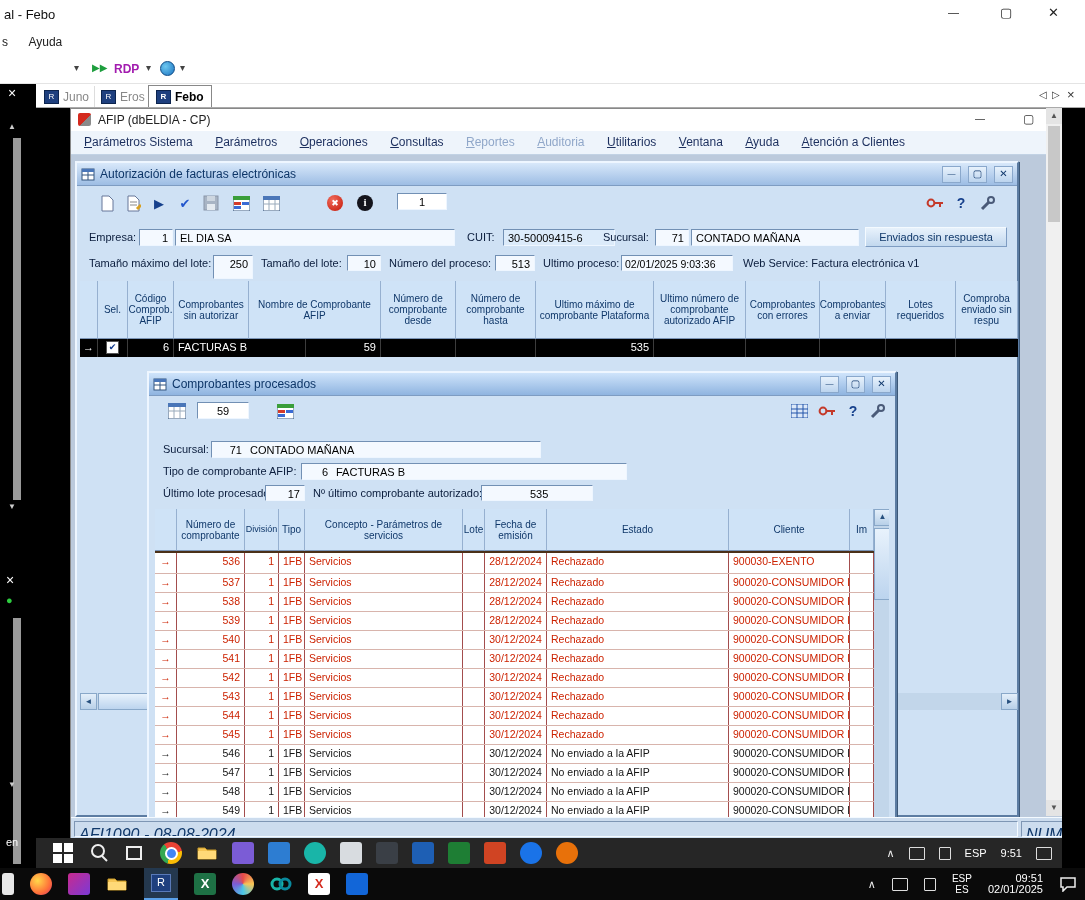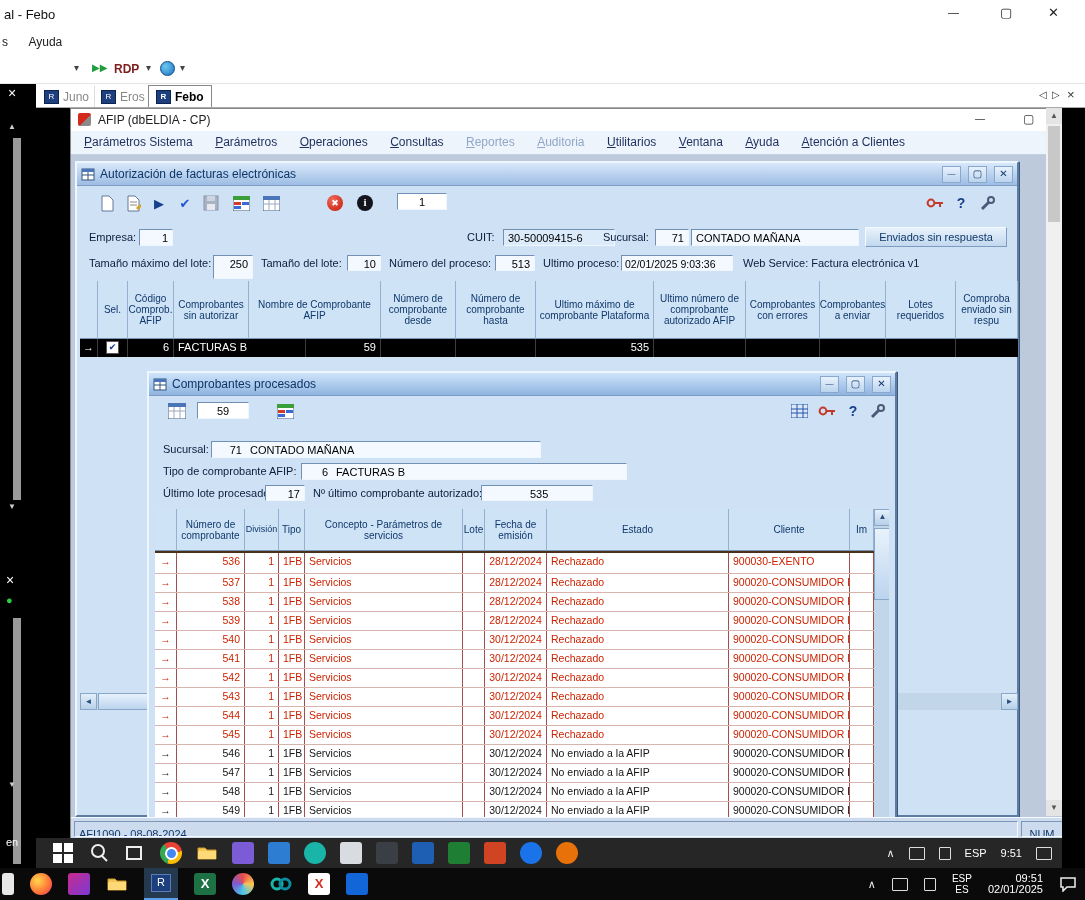--- a/index.html
+++ b/index.html
@@ -31,21 +31,21 @@
   
   .ac0{width:18px}.ac1{width:30px}.ac2{width:46px}.ac3{width:132px}.ac4{width:75px}.ac5{width:75px}.ac6{width:80px}.ac7{width:118px}.ac8{width:92px}.ac9{width:74px}.ac10{width:66px}.ac11{width:70px}.ac12{width:62px}
   
   .pc0{width:22px}.pc1{width:68px}.pc2{width:34px}.pc3{width:26px}.pc4{width:158px}.pc5{width:22px}.pc6{width:62px}.pc7{width:182px}.pc8{width:121px}.pc9{width:24px}
   .brow{display:flex;height:18px;line-height:17px;font-size:11px;background:#000;color:#fff;}
   .brow .gcell{border-right:1px solid #3c3c3c;}
   .chk{width:11px;height:11px;background:#fff;border:1px solid #555;margin:2px auto 0;font-size:9px;line-height:10px;text-align:center;color:#123a8c;}
   .sb{background:#c2d6ea;}
   .sbtn{background:linear-gradient(to bottom,#e4effa,#b8d0e8);border:1px solid #89a8c9;color:#27507e;font-size:8px;text-align:center;}
   .sthumb{background:linear-gradient(to bottom,#e8f2fc,#bcd4ee);border:1px solid #89a8c9;}
-  .statuspanel{border:1px solid;border-color:#7e96b4 #f4faff #f4faff #7e96b4;font-size:11px;color:#10386a;line-height:15px;padding:5px 4px;white-space:nowrap;overflow:hidden;}
+  .statuspanel{border:1px solid;border-color:#7e96b4 #f4faff #f4faff #7e96b4;font-size:16px;color:#10386a;line-height:15px;padding:5px 4px;white-space:nowrap;overflow:hidden;font-style:italic;}
   .tic{width:22px;height:22px;border-radius:3px;flex:0 0 auto;}
   .tbarrow{display:flex;align-items:center;height:100%;}
   .trayicon{width:14px;height:11px;border:1px solid #ddd;border-radius:1px;}
   .stack{display:flex;flex-direction:column;justify-content:center;line-height:11px;color:#fff;text-align:right;}
   .menuitem-outer{font-size:12px;color:#222;padding:0 8px;line-height:25px;display:inline-block;}
 </style>
 </head>
 <body>
 
 <div class="abs" id="outer-titlebar" style="left:0;top:0;width:1085px;height:30px;background:#fff;">
@@ -56,21 +56,21 @@
 </div>
 
 <div class="abs" id="outer-menubar" style="left:0;top:30px;width:1085px;height:26px;background:#fff;">
   <span class="menuitem-outer" style="padding-left:2px;">s</span>
   <span class="menuitem-outer">Ayuda</span>
 </div>
 
 <div class="abs" id="outer-toolbar" style="left:0;top:56px;width:1085px;height:28px;background:#fff;border-bottom:1px solid #e4e4e4;">
   <span class="abs" style="left:74px;top:6px;font-size:10px;color:#444;">▾</span>
   <span class="abs" style="left:92px;top:6px;font-size:10px;color:#1e9e3e;">▶▶</span>
-  <span class="abs" style="left:114px;top:6px;font-size:12px;color:#7f1d1d;font-weight:bold;">RDP</span>
+  <span class="abs" style="left:114px;top:6px;font-size:12px;color:#a21caf;font-weight:bold;">RDP</span>
   <span class="abs" style="left:146px;top:6px;font-size:10px;color:#444;">▾</span>
   <span class="abs" style="left:160px;top:5px;width:15px;height:15px;border-radius:50%;background:radial-gradient(circle at 35% 35%,#6ec8f0,#1a72c0);border:1px solid #0c4a86;"></span>
   <span class="abs" style="left:180px;top:6px;font-size:10px;color:#444;">▾</span>
 </div>
 
 <div class="abs" id="tabstrip" style="left:36px;top:84px;width:1049px;height:24px;background:#fff;border-bottom:1px solid #aaa;">
   <div class="abs" style="left:2px;top:2px;height:21px;display:flex;align-items:center;gap:4px;padding:0 6px;color:#888;font-size:12px;">
     <span style="width:13px;height:12px;background:#1e3f7e;border:1px solid #0c244e;color:#fff;font-size:8px;line-height:11px;text-align:center;">R</span>
     <span>Juno</span>
   </div>
@@ -201,20 +201,21 @@
         </div>
       <div class="abs tbtn" style="left:898px;top:28px;">
           <svg width="17" height="16">
             <circle cx="12" cy="5" r="3" fill="none" stroke="#4a5a78" stroke-width="2"></circle>
             <line x1="10" y1="7" x2="3" y2="14" stroke="#4a5a78" stroke-width="3"></line>
           </svg>
         </div>
 
       <span class="abs lbl" style="left:12px;top:68px;">Empresa:</span>
       <div class="abs fld rtxt" style="left:62px;top:66px;width:34px;height:17px;"><span>1</span></div>
+      <div class="abs fld" style="left:98px;top:66px;width:280px;height:17px;padding-left:4px;"><span>EL DIA SA</span></div>
       <span class="abs lbl" style="left:390px;top:68px;">CUIT:</span>
       <div class="abs fld" style="left:426px;top:66px;width:112px;height:17px;padding-left:4px;background:#dcebfa;"><span>30-50009415-6</span></div>
       <span class="abs lbl" style="left:526px;top:68px;">Sucursal:</span>
       <div class="abs fld rtxt" style="left:578px;top:66px;width:34px;height:17px;"><span>71</span></div>
       <div class="abs fld" style="left:614px;top:66px;width:168px;height:17px;padding-left:4px;"><span>CONTADO MAÑANA</span></div>
       <div class="abs" style="left:788px;top:64px;width:142px;height:20px;background:linear-gradient(to bottom,#e8f2fc,#c2d8ee);border:1px solid #7e9cc2;border-top-color:#f4faff;border-left-color:#f4faff;font-size:11px;color:#10386a;text-align:center;line-height:19px;"><span>Enviados sin respuesta</span></div>
 
       <span class="abs lbl" style="left:12px;top:94px;">Tamaño máximo del lote:</span>
       <div class="abs fld rtxt" style="left:136px;top:92px;width:40px;height:24px;"><span>250</span></div>
       <span class="abs lbl" style="left:184px;top:94px;">Tamaño del lote:</span>

